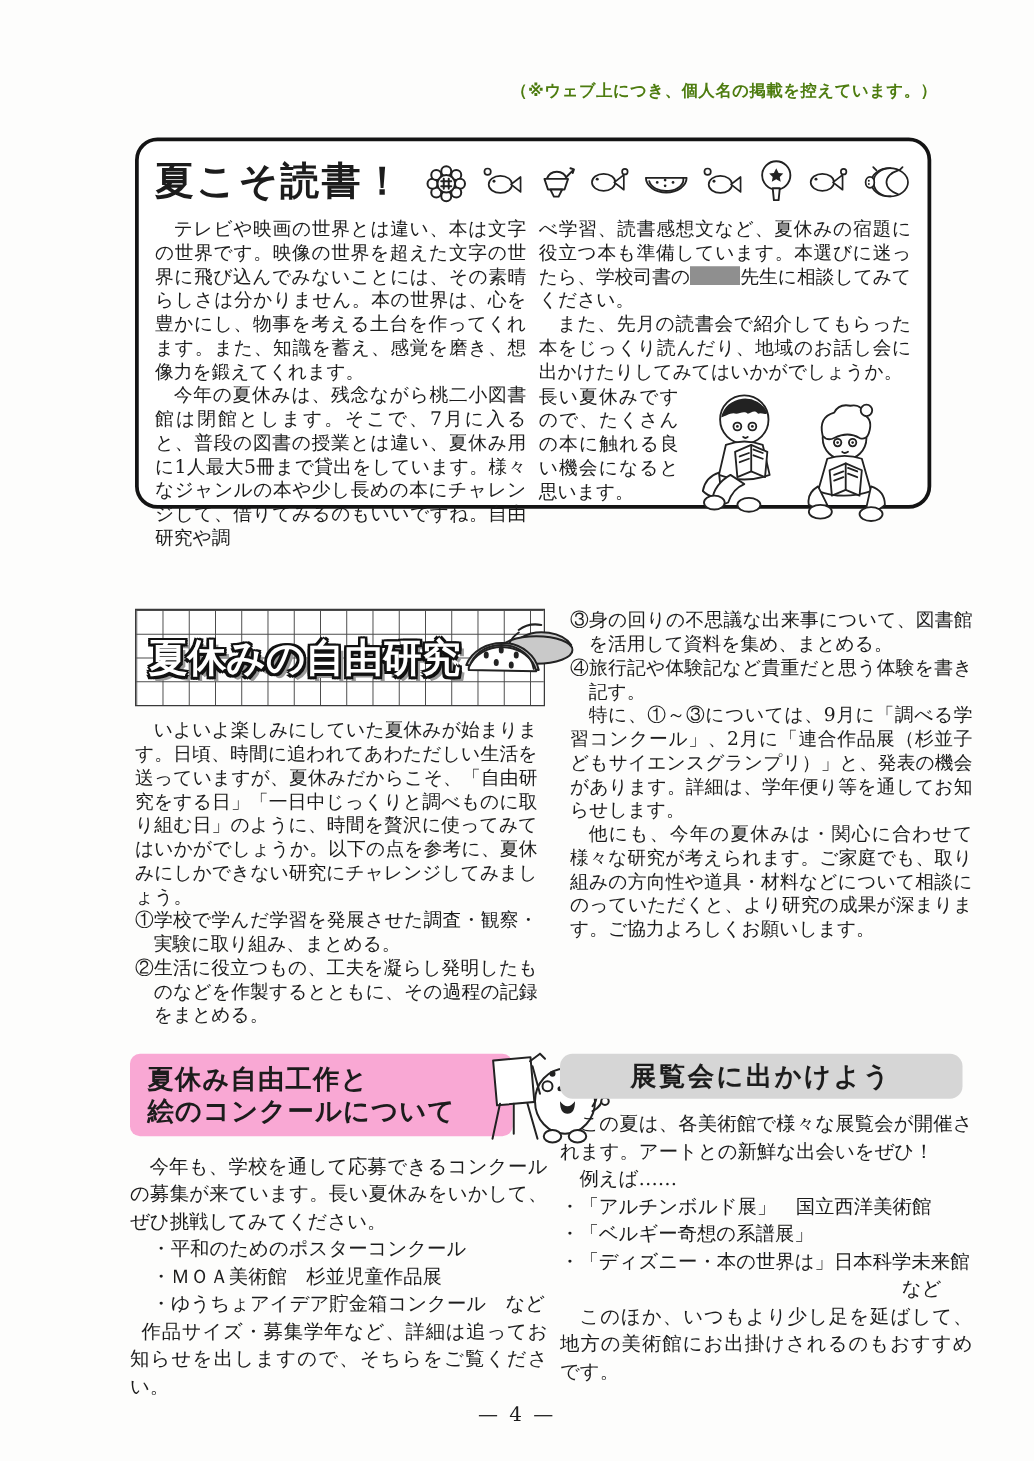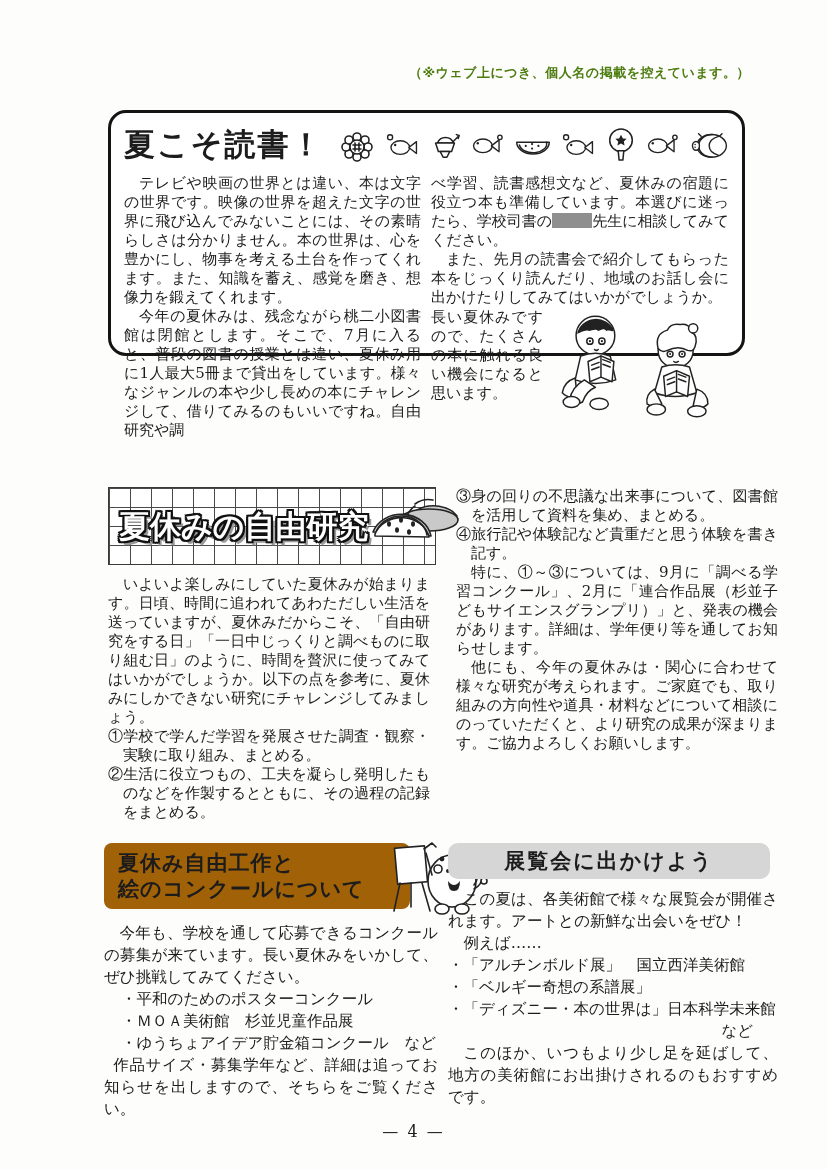--- a/index.html
+++ b/index.html
@@ -4,21 +4,21 @@
 <style>
   html,body{margin:0;padding:0;}
   body{background:#e9e9e9;}
   #page{position:relative;width:827px;height:1169px;background:#fdfdfc;margin:0 auto;overflow:hidden;
         font-family:"DejaVu Serif","Liberation Serif",serif;color:#1c1c1c;}
   .sans{font-family:"DejaVu Sans","Liberation Sans",sans-serif;}
   .abs{position:absolute;}
   
   #web-note{top:64px;right:77px;font-size:13px;color:#4d7c0f;font-weight:bold;letter-spacing:.5px;}
   
-  #reading-box{left:108px;top:110px;width:637px;height:246px;border:3px solid #141414;border-radius:18px;
+  #reading-box{left:108px;top:110px;width:637px;height:297px;border:3px solid #141414;border-radius:18px;
                background:#fff;box-sizing:border-box;padding:7px 13px 0 13px;}
   #reading-title-row{display:flex;align-items:center;height:50px;}
   #reading-title{font-size:31px;font-weight:900;letter-spacing:2px;white-space:nowrap;}
   #reading-icons{display:flex;align-items:center;gap:5px;margin-left:16px;flex:1;justify-content:space-between;}
   #reading-icons svg{display:block;}
   .cols{display:flex;gap:10px;margin-top:4px;}
   .col{width:300px;}
   .body-txt{font-size:15px;line-height:19px;text-align:justify;text-justify:inter-ideograph;}
   .indent{text-indent:1em;}
   .redact{display:inline-block;width:40px;height:15px;background:#8f8f8f;vertical-align:-2px;}
@@ -32,21 +32,21 @@
   #research-banner{position:relative;width:326px;height:76px;border:1px solid #3a3a3a;background:#fff;
      background-image:linear-gradient(#4a4a4a 1px,transparent 1px),linear-gradient(90deg,#4a4a4a 1px,transparent 1px);
      background-size:21px 19px;margin-bottom:10px;}
   #research-banner-title{position:absolute;left:10px;top:18px;font-size:31px;font-weight:900;letter-spacing:0px;color:#fff;
      text-shadow:-2px -2px 0 #111,2px -2px 0 #111,-2px 2px 0 #111,2px 2px 0 #111,0 -2px 0 #111,0 2px 0 #111,-2px 0 0 #111,2px 0 0 #111,4px 4px 0 #9a9a9a;
      white-space:nowrap;}
   #banner-art{position:absolute;right:-24px;top:-8px;}
   .item{padding-left:1em;text-indent:-1em;margin-left:6px;}
   
   #contest{left:104px;top:843px;width:334px;}
-  #contest-head{position:relative;width:292px;height:52px;background:#a16207;border-radius:8px;padding:7px 0 7px 14px;box-sizing:content-box;}
+  #contest-head{position:relative;width:292px;height:52px;background:#f9a8d4;border-radius:8px;padding:7px 0 7px 14px;box-sizing:content-box;}
   .contest-title-line{font-size:21px;font-weight:900;line-height:26px;letter-spacing:1px;}
   #painter-art{position:absolute;left:286px;top:-4px;}
   #contest .body-txt{font-size:15.5px;line-height:22px;}
   .bullet{padding-left:1.1em;}
   
   #exhibit{left:448px;top:843px;width:330px;}
   #exhibit-head{width:322px;height:36px;background:#d6d6d6;border-radius:10px;display:flex;align-items:center;justify-content:center;margin-bottom:9px;}
   #exhibit-title{font-size:21px;font-weight:900;letter-spacing:2px;}
   #exhibit .body-txt{font-size:15.5px;line-height:22px;}
   .deep-indent{padding-left:4.6em;}

